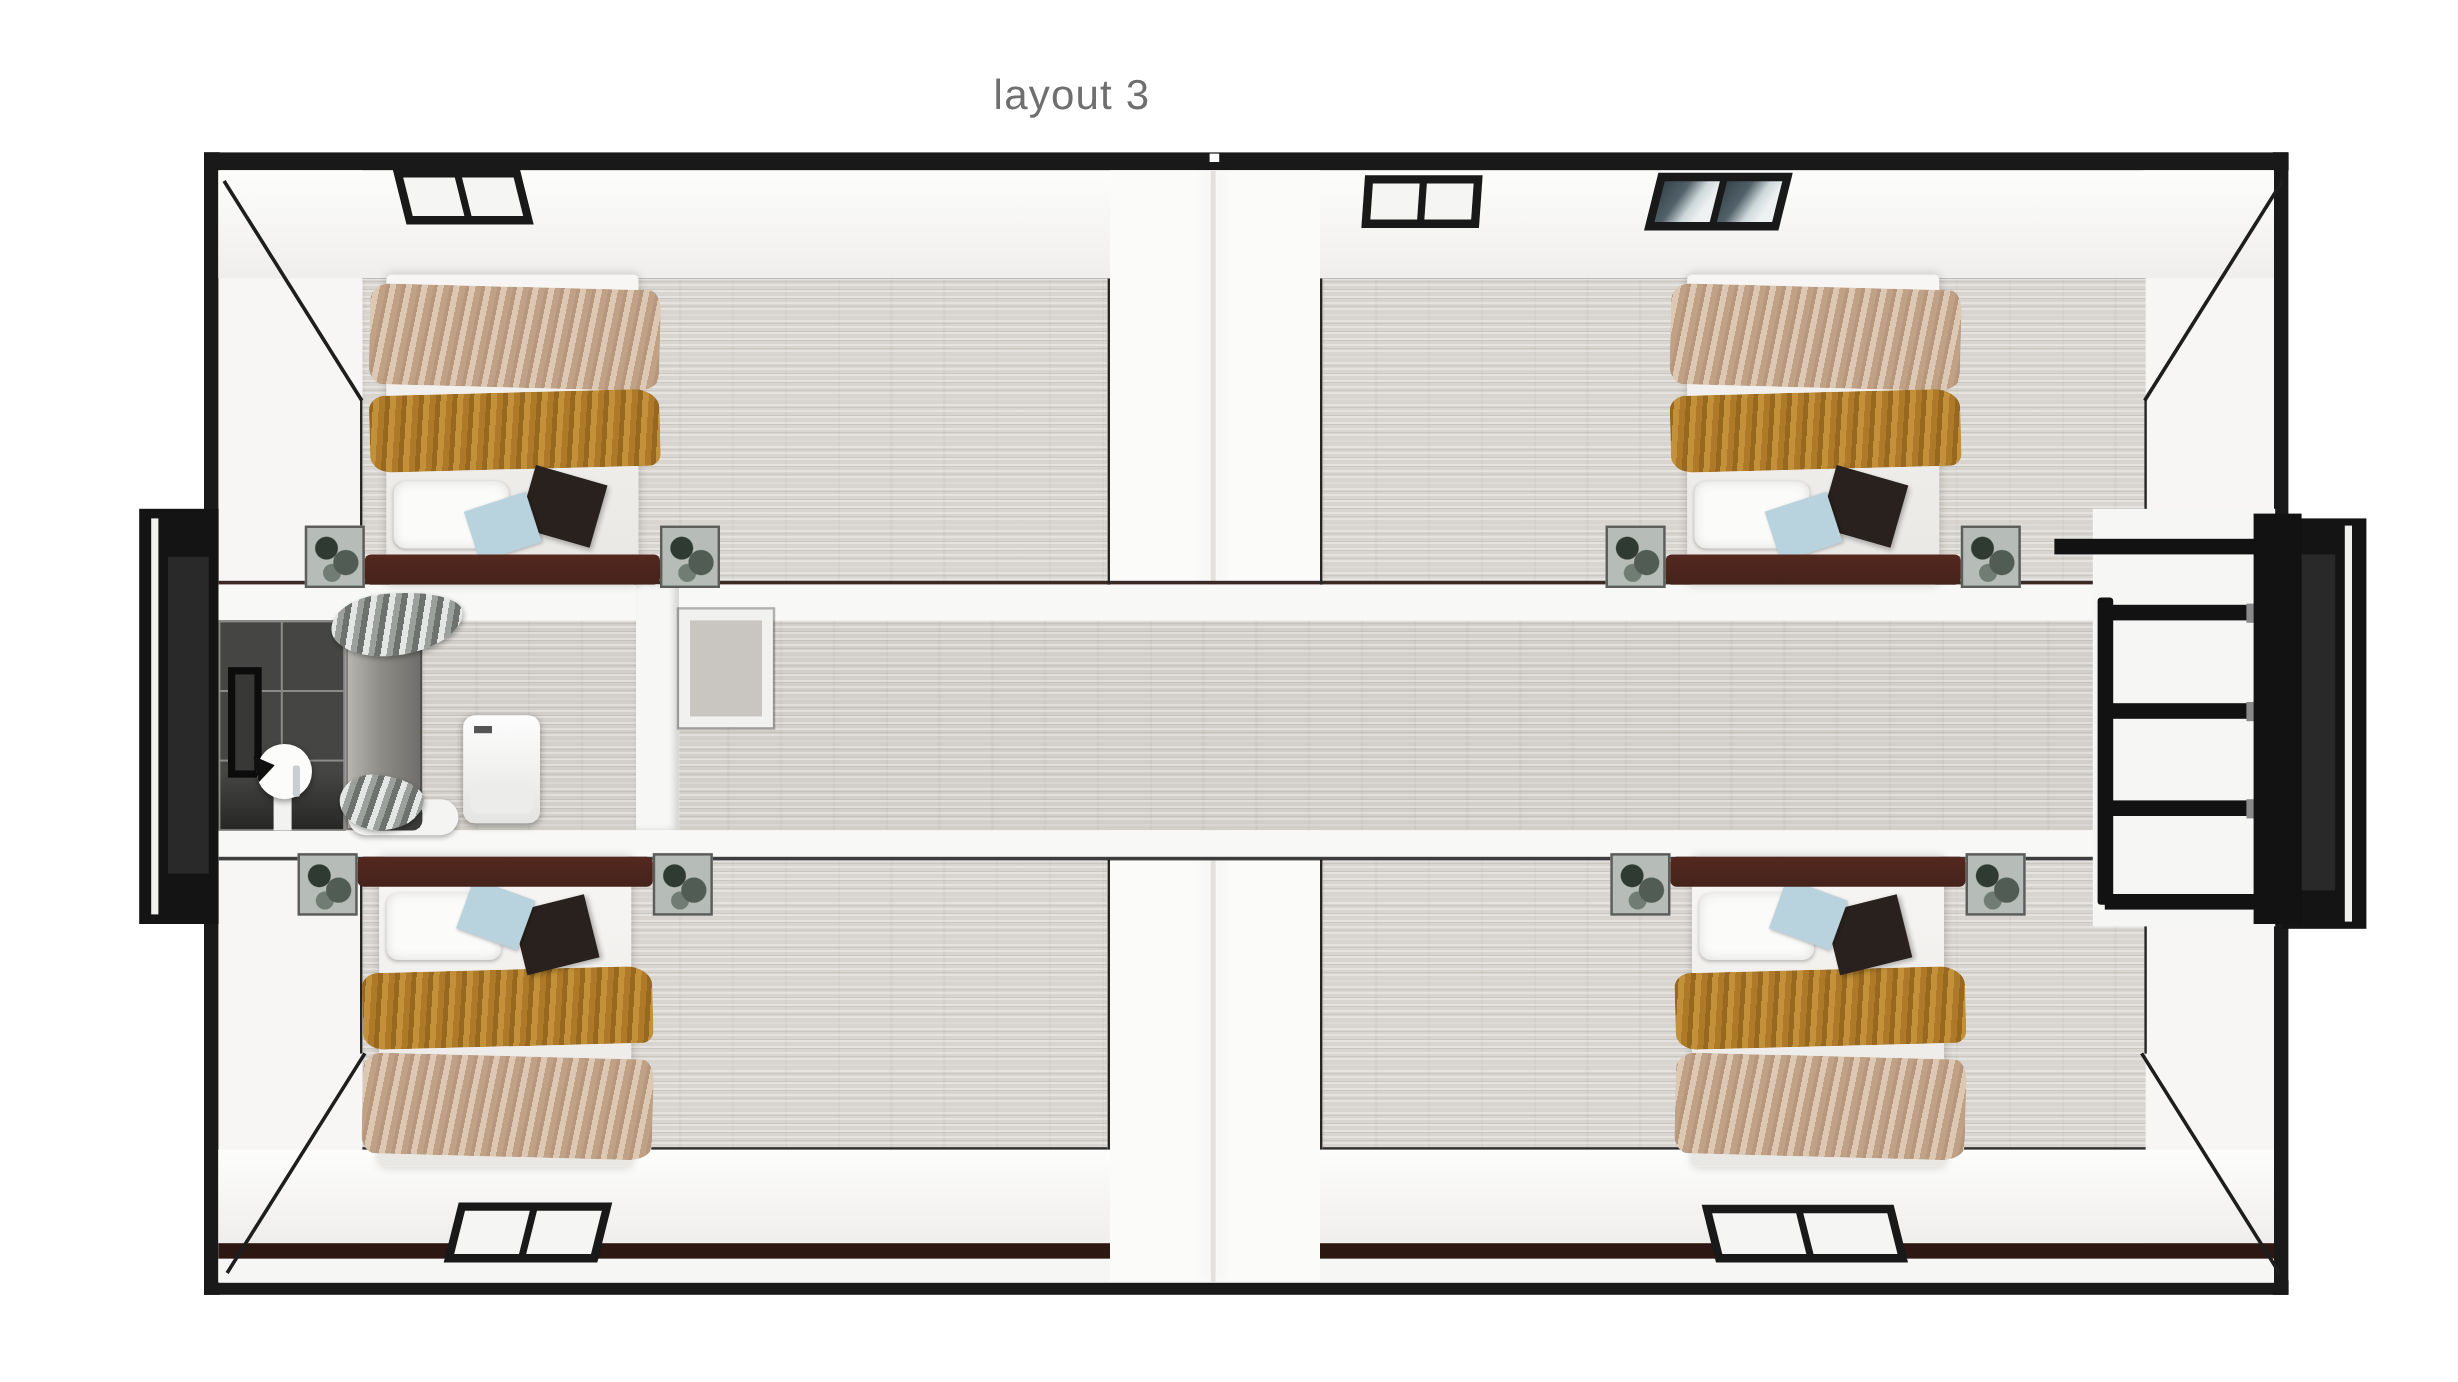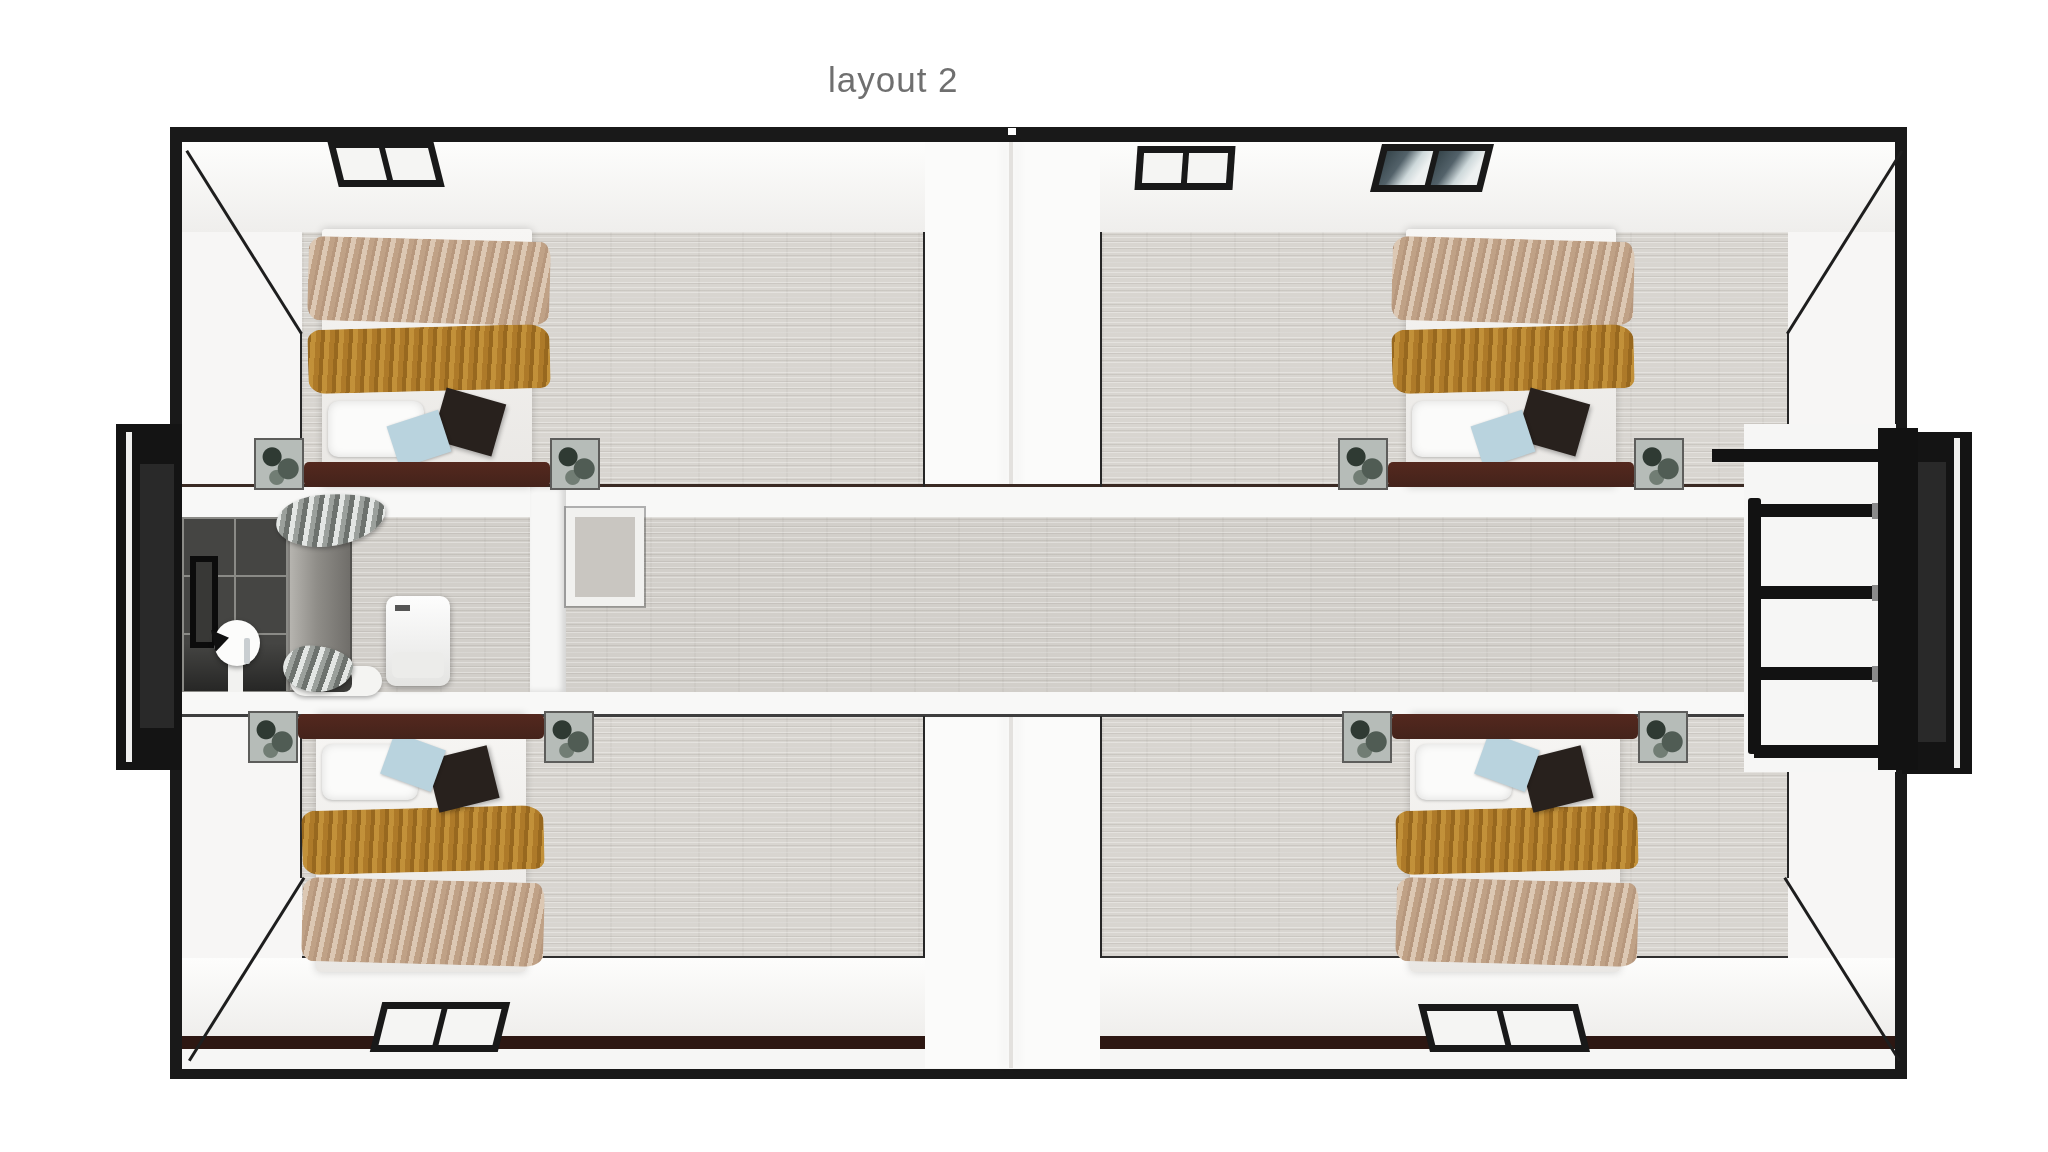--- a/index.html
+++ b/index.html
@@ -100,21 +100,21 @@
   .doorframe{position:absolute;background:#141414;z-index:6;}
   .doorframe .stripe{position:absolute;width:6px;background:#f0f0ef;}
   .doorframe .inner{position:absolute;background:#292929;}
   .diag{position:absolute;height:3px;background:#1e1e1e;transform-origin:0 0;z-index:3;}
   .vline{position:absolute;width:2px;background:#262626;z-index:3;}
 </style>
 </head>
 <body>
 
 <div id="canvas">
-  <div id="plan-title">layout 2</div>
+  <div id="plan-title">layout 3</div>
 
   <div class="abs bar" style="left:170px;top:127px;width:1737px;height:15px;"></div>
   <div class="abs bar" style="left:170px;top:127px;width:13px;height:952px;"></div>
   <div class="abs bar" style="left:1894px;top:127px;width:13px;height:952px;"></div>
   <div class="abs bar" style="left:170px;top:1067px;width:1737px;height:12px;"></div>
   <div class="abs" style="left:1008px;top:128px;width:8px;height:7px;background:#fff;z-index:2;"></div>
 
   <div class="abs wallface" style="left:182px;top:142px;width:120px;height:926px;"></div>
   <div class="abs wallface" style="left:1786px;top:142px;width:109px;height:926px;"></div>
   <div class="abs wallband" style="left:182px;top:142px;width:1713px;height:90px;z-index:2;"></div>

